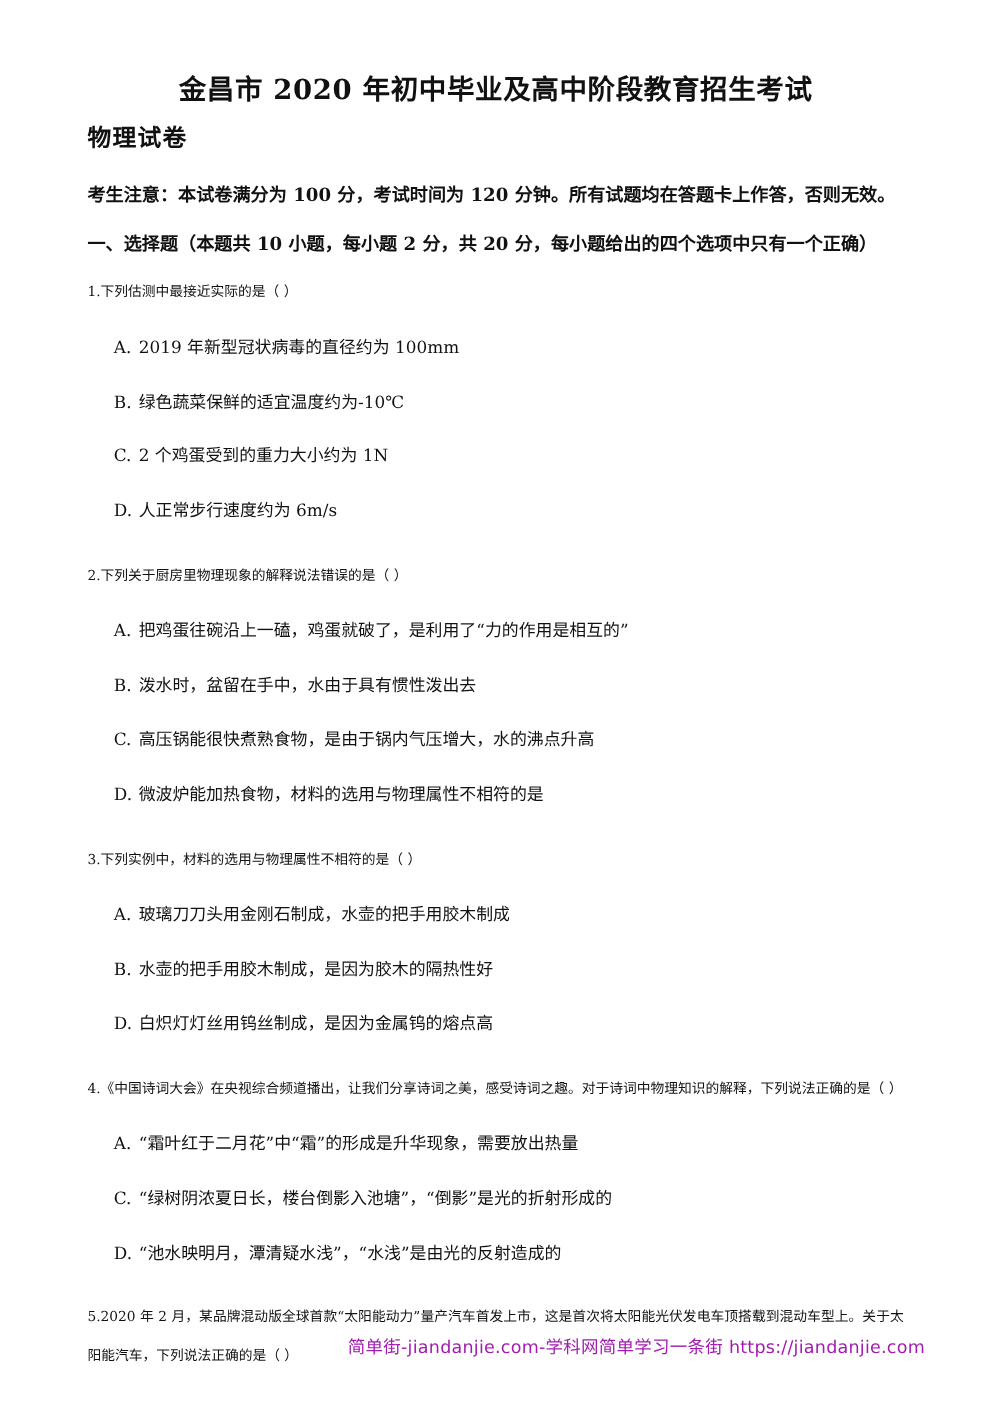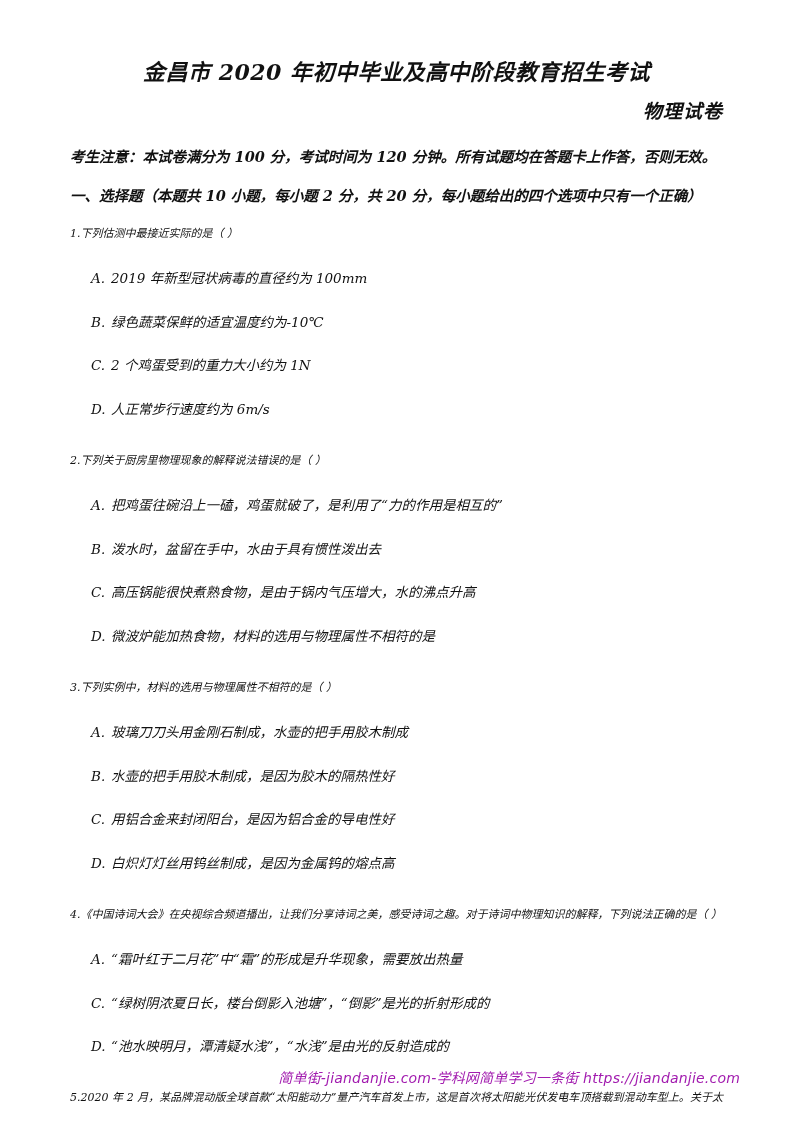--- a/index.html
+++ b/index.html
@@ -14,41 +14,40 @@
     position: relative;
     font-family: "DejaVu Serif", "Liberation Serif", serif;
     color: #111111;
     overflow: hidden;
   }
   .page {
     position: relative;
     width: 740px;
     height: 1122px;
     box-sizing: border-box;
-    font-style: italic;
   }
   .content {
     position: absolute;
     left: 70px;
     top: 0;
     width: 653px;
   }
 
   
   .doc-title {
     text-align: center;
     font-weight: bold;
     font-size: 22px;
     line-height: 28px;
     letter-spacing: 0.5px;
     margin: 0;
     padding-top: 58px;
   }
   .doc-subtitle {
-    text-align: right;
+    text-align: left;
     font-weight: bold;
     font-size: 19px;
     line-height: 26px;
     letter-spacing: 1px;
     margin: 0;
     padding-top: 12px;
   }
 
   
   .notice {
@@ -171,23 +170,20 @@
     <div class="question-block">
       <p class="q-stem">3.下列实例中，材料的选用与物理属性不相符的是（      ）</p>
       <ul class="q-options">
         <li class="q-option">
           <span class="opt-letter">A.</span><span>玻璃刀刀头用金刚石制成，水壶的把手用胶木制成</span>
         </li>
         <li class="q-option">
           <span class="opt-letter">B.</span><span>水壶的把手用胶木制成，是因为胶木的隔热性好</span>
         </li>
         <li class="q-option">
-          <span class="opt-letter">C.</span><span>用铝合金来封闭阳台，是因为铝合金的导电性好</span>
-        </li>
-        <li class="q-option">
           <span class="opt-letter">D.</span><span>白炽灯灯丝用钨丝制成，是因为金属钨的熔点高</span>
         </li>
       </ul>
     </div>
 
     <div class="question-block">
       <p class="q-stem">4.《中国诗词大会》在央视综合频道播出，让我们分享诗词之美，感受诗词之趣。对于诗词中物理知识的解释，下列说法正确的是（      ）</p>
       <ul class="q-options">
         <li class="q-option">
           <span class="opt-letter">A.</span><span>“霜叶红于二月花”中“霜”的形成是升华现象，需要放出热量</span>

